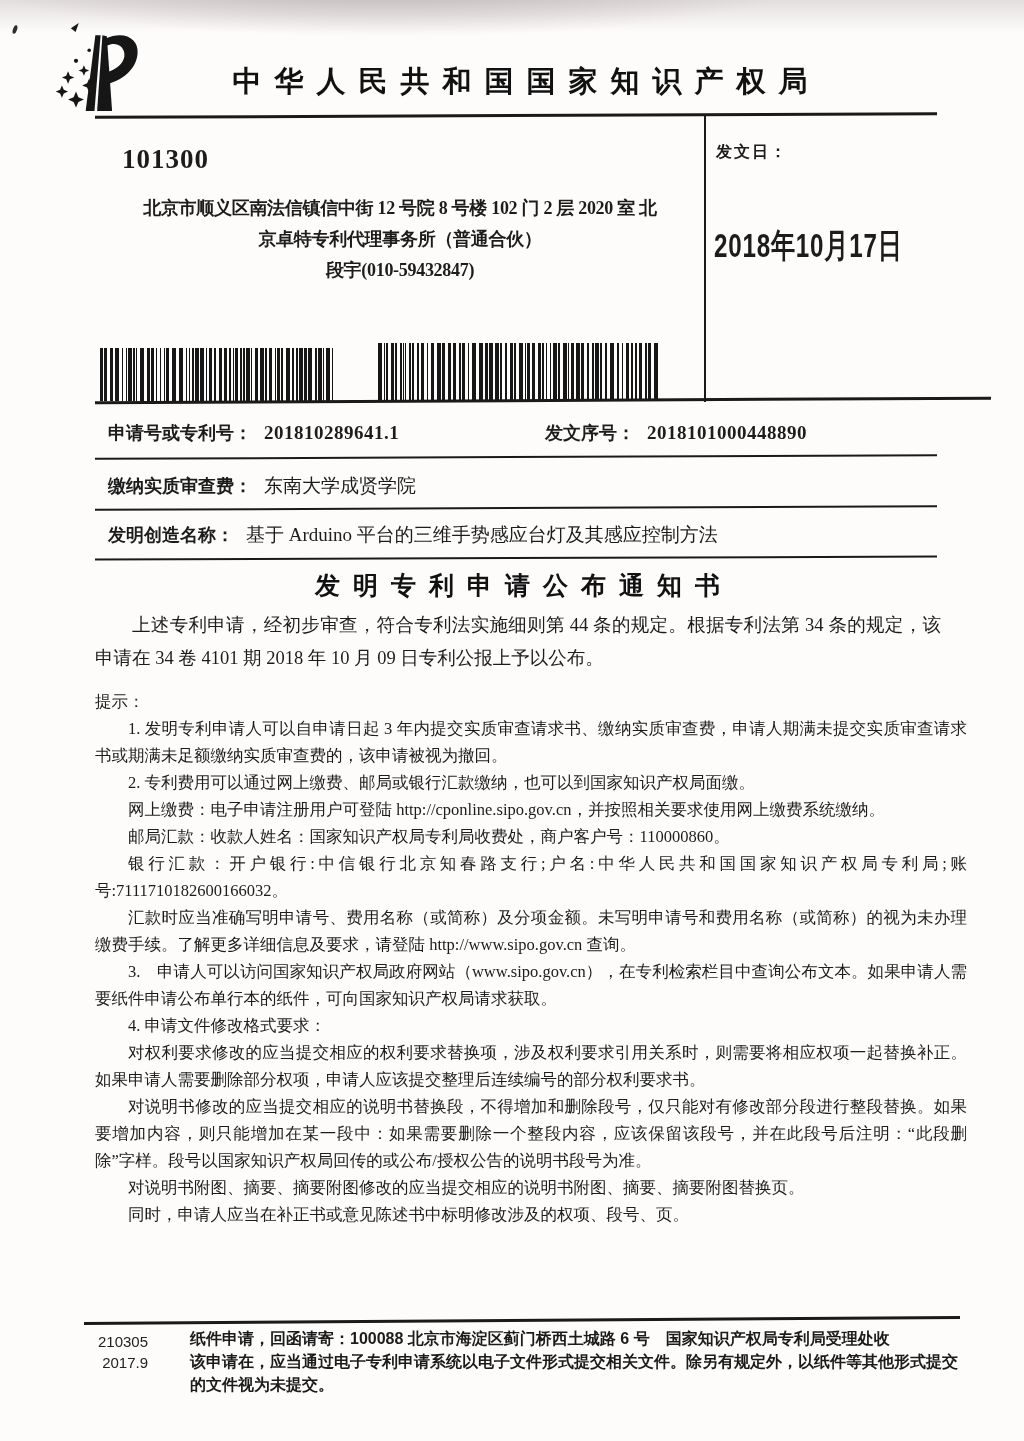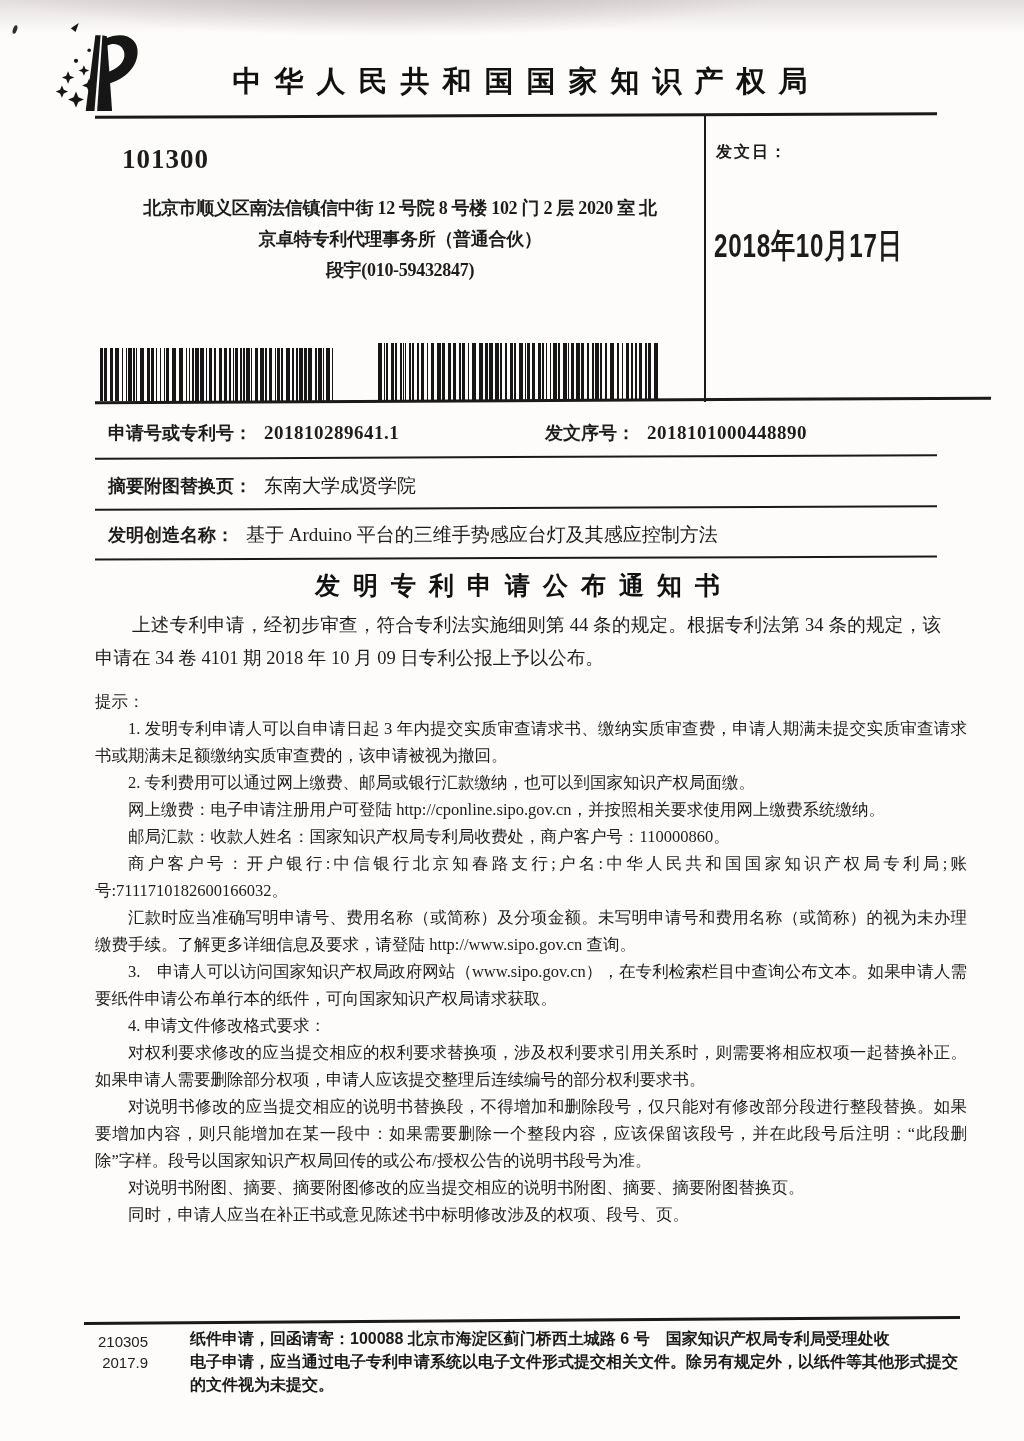--- a/index.html
+++ b/index.html
@@ -131,51 +131,51 @@
 
   <div class="info-row row1">
     <span class="info-label">申请号或专利号：</span><span class="info-value value-bold">201810289641.1</span>
     <span class="cell-serial">
       <span class="info-label">发文序号：</span><span class="info-value value-bold">2018101000448890</span>
     </span>
   </div>
   <div class="rule rule-r1"></div>
 
   <div class="info-row row2">
-    <span class="info-label">摘要附图替换页：</span><span class="info-value">东南大学成贤学院</span>
+    <span class="info-label">缴纳实质审查费：</span><span class="info-value">东南大学成贤学院</span>
   </div>
   <div class="rule rule-r2"></div>
 
   <div class="info-row row3">
     <span class="info-label">发明创造名称：</span><span class="info-value">基于 Arduino 平台的三维手势感应台灯及其感应控制方法</span>
   </div>
   <div class="rule rule-r3"></div>
 
   <div class="abs notice-title sans">发明专利申请公布通知书</div>
   <div class="abs notice-body">上述专利申请，经初步审查，符合专利法实施细则第 44 条的规定。根据专利法第 34 条的规定，该申请在 34 卷 4101 期 2018 年 10 月 09 日专利公报上予以公布。</div>
 
   <div class="abs tips">
     <p class="heading">提示：</p>
     <p>1. 发明专利申请人可以自申请日起 3 年内提交实质审查请求书、缴纳实质审查费，申请人期满未提交实质审查请求书或期满未足额缴纳实质审查费的，该申请被视为撤回。</p>
     <p>2. 专利费用可以通过网上缴费、邮局或银行汇款缴纳，也可以到国家知识产权局面缴。</p>
     <p>网上缴费：电子申请注册用户可登陆 http://cponline.sipo.gov.cn，并按照相关要求使用网上缴费系统缴纳。</p>
     <p>邮局汇款：收款人姓名：国家知识产权局专利局收费处，商户客户号：110000860。</p>
-    <p>商户客户号：开户银行:中信银行北京知春路支行;户名:中华人民共和国国家知识产权局专利局;账号:7111710182600166032。</p>
+    <p>银行汇款：开户银行:中信银行北京知春路支行;户名:中华人民共和国国家知识产权局专利局;账号:7111710182600166032。</p>
     <p>汇款时应当准确写明申请号、费用名称（或简称）及分项金额。未写明申请号和费用名称（或简称）的视为未办理缴费手续。了解更多详细信息及要求，请登陆 http://www.sipo.gov.cn 查询。</p>
     <p>3.　申请人可以访问国家知识产权局政府网站（www.sipo.gov.cn），在专利检索栏目中查询公布文本。如果申请人需要纸件申请公布单行本的纸件，可向国家知识产权局请求获取。</p>
     <p>4. 申请文件修改格式要求：</p>
     <p>对权利要求修改的应当提交相应的权利要求替换项，涉及权利要求引用关系时，则需要将相应权项一起替换补正。如果申请人需要删除部分权项，申请人应该提交整理后连续编号的部分权利要求书。</p>
     <p>对说明书修改的应当提交相应的说明书替换段，不得增加和删除段号，仅只能对有修改部分段进行整段替换。如果要增加内容，则只能增加在某一段中：如果需要删除一个整段内容，应该保留该段号，并在此段号后注明：“此段删除”字样。段号以国家知识产权局回传的或公布/授权公告的说明书段号为准。</p>
     <p>对说明书附图、摘要、摘要附图修改的应当提交相应的说明书附图、摘要、摘要附图替换页。</p>
     <p>同时，申请人应当在补正书或意见陈述书中标明修改涉及的权项、段号、页。</p>
   </div>
 
   <div class="rule rule-footer"></div>
   <div class="abs footer-code sans">
     <div>210305</div>
     <div>2017.9</div>
   </div>
   <div class="abs footer-text sans">
     <p>纸件申请，回函请寄：100088 北京市海淀区蓟门桥西土城路 6 号　国家知识产权局专利局受理处收</p>
-    <p>电子申请，应当通过电子专利申请系统以电子文件形式提交相关文件。除另有规定外，以纸件等其他形式提交的文件视为未提交。</p>
+    <p>该申请在，应当通过电子专利申请系统以电子文件形式提交相关文件。除另有规定外，以纸件等其他形式提交的文件视为未提交。</p>
   </div>
 
 </div>
 
 </body></html>

